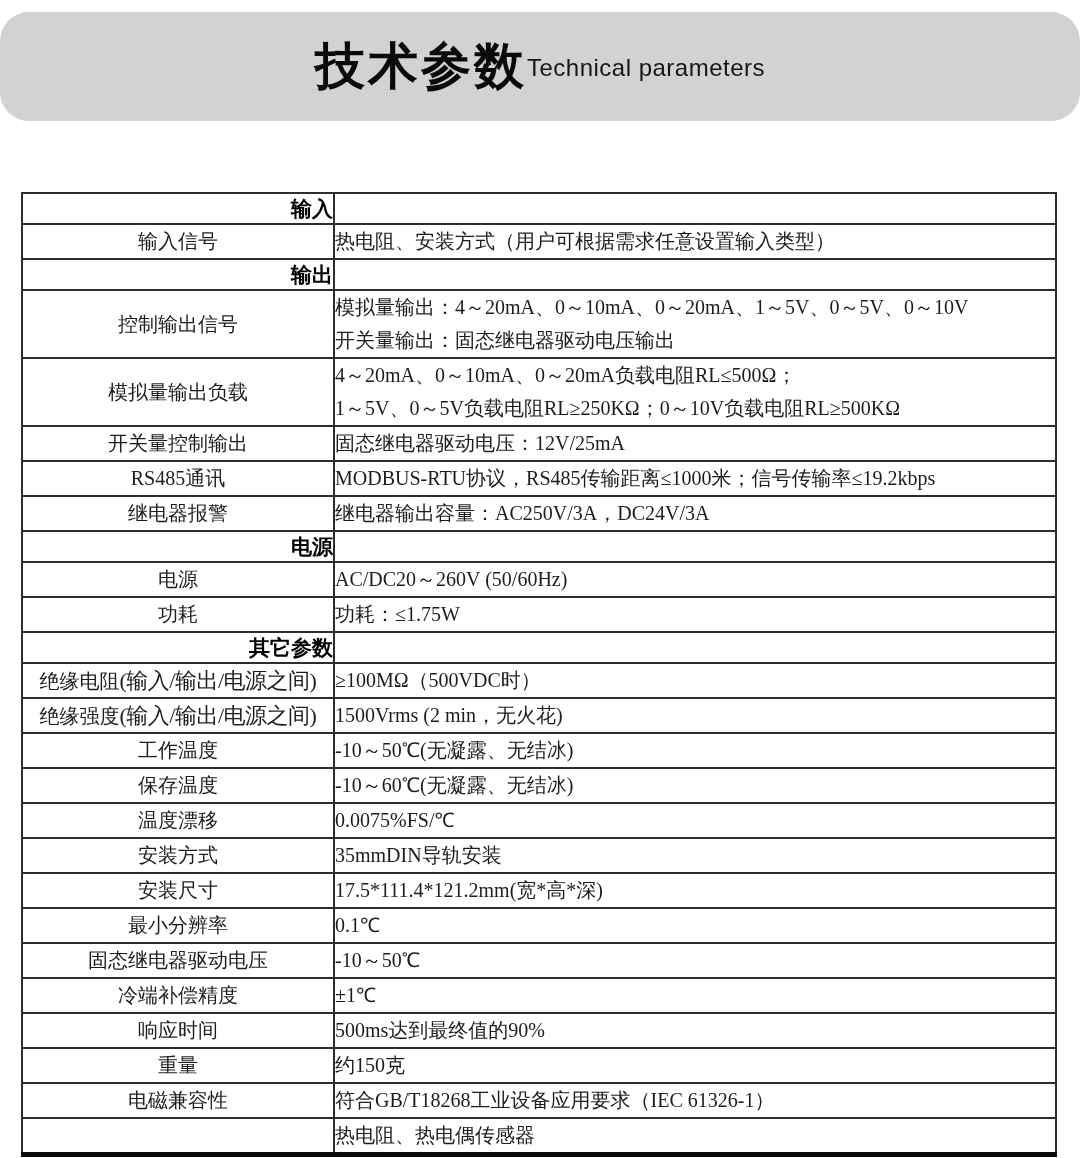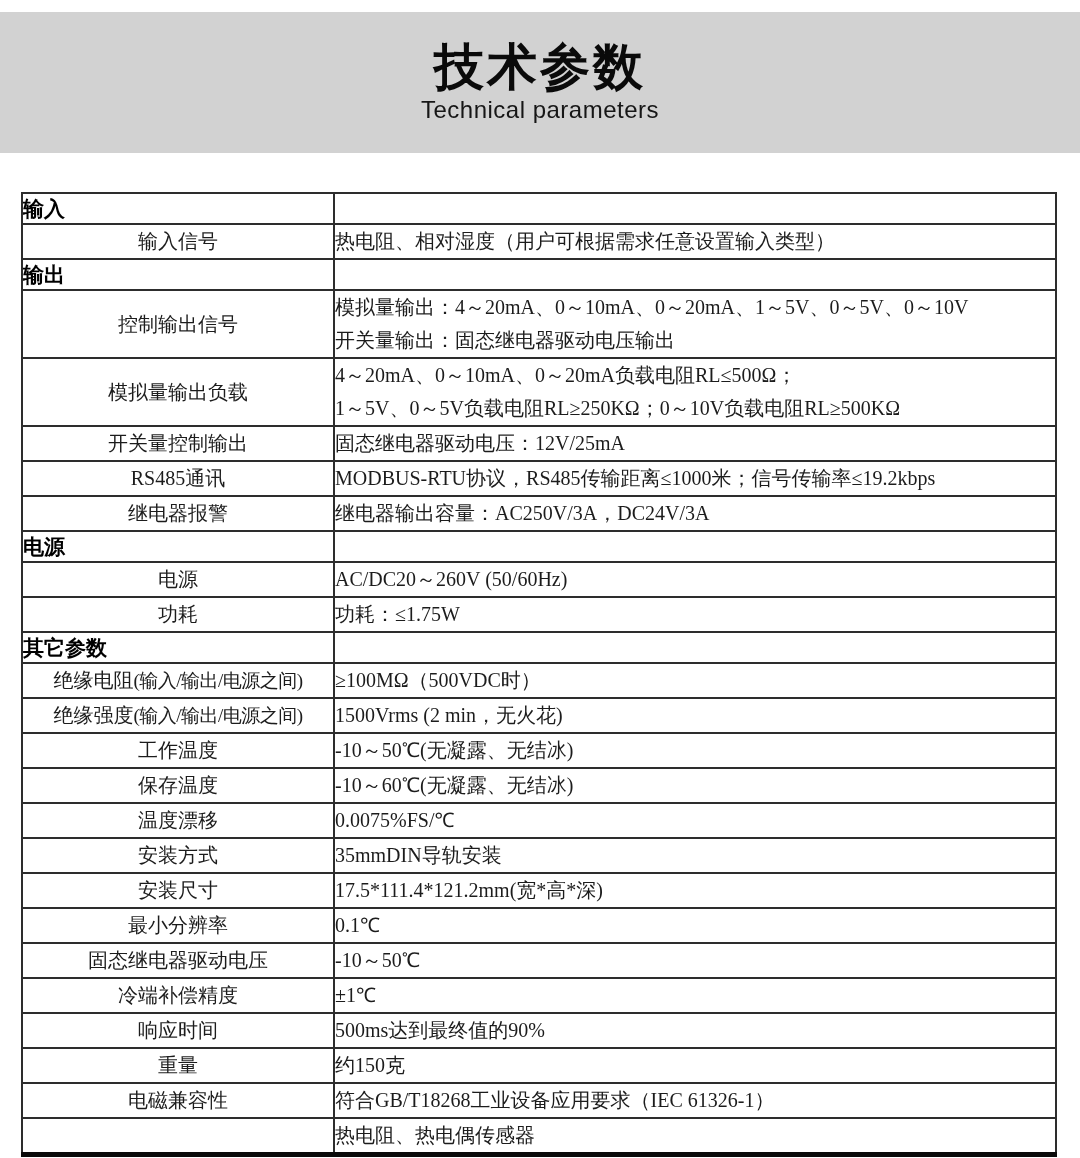--- a/index.html
+++ b/index.html
@@ -12,26 +12,27 @@
     font-family: "Liberation Serif", serif;
     overflow: hidden;
   }
 
   
   .banner {
     position: absolute;
     left: 0;
     top: 12px;
     width: 1080px;
-    height: 141px;
+    height: 109px;
     background: #d2d2d2;
     display: flex;
-    flex-direction: column;
+    flex-direction: row;
     align-items: center;
     justify-content: center;
+    border-radius: 29px;
   }
   .title {
     font-family: "Liberation Sans", sans-serif;
     font-size: 50px;
     font-weight: 900;
     color: #0a0a0a;
     letter-spacing: 3px;
     line-height: 1.02;
   }
   .subtitle {
@@ -64,29 +65,30 @@
   tr.row-section { height: 31px; }
   tr.row-tall    { height: 68px; border-radius: 14px; }
 
   .label-cell {
     padding-left: 8px;
     font-size: 20px;
     color: #1c1c1c;
     white-space: nowrap;
     text-align: center;
   }
-  .label-suffix { font-size: 19px; letter-spacing: -0.5px; }
+  .label-suffix { font-size: 22px; letter-spacing: -0.5px; }
 
   .section-cell {
     padding-left: 8px;
     font-family: "Liberation Sans", sans-serif;
     font-size: 21px;
     font-weight: bold;
     color: #000000;
     white-space: nowrap;
+    text-align: right;
   }
 
   .value-cell {
     padding-left: 14px;
     font-size: 20px;
     color: #1c1c1c;
   }
   .value-line {
     line-height: 33px;
     white-space: nowrap;
@@ -106,21 +108,21 @@
       <col>
     </colgroup>
   <tbody>
       <tr class="row-section">
         <td class="section-cell"><span>输入</span></td>
         <td class="value-cell"></td>
       </tr>
       <tr class="row-data">
         <td class="label-cell"><span>输入信号</span></td>
         <td class="value-cell">
-          <div class="value-line">热电阻、相对湿度（用户可根据需求任意设置输入类型）</div>
+          <div class="value-line">热电阻、安装方式（用户可根据需求任意设置输入类型）</div>
         </td>
       </tr>
       <tr class="row-section">
         <td class="section-cell"><span>输出</span></td>
         <td class="value-cell"></td>
       </tr>
       <tr class="row-tall">
         <td class="label-cell"><span>控制输出信号</span></td>
         <td class="value-cell">
           <div class="value-line">模拟量输出：4～20mA、0～10mA、0～20mA、1～5V、0～5V、0～10V</div>

